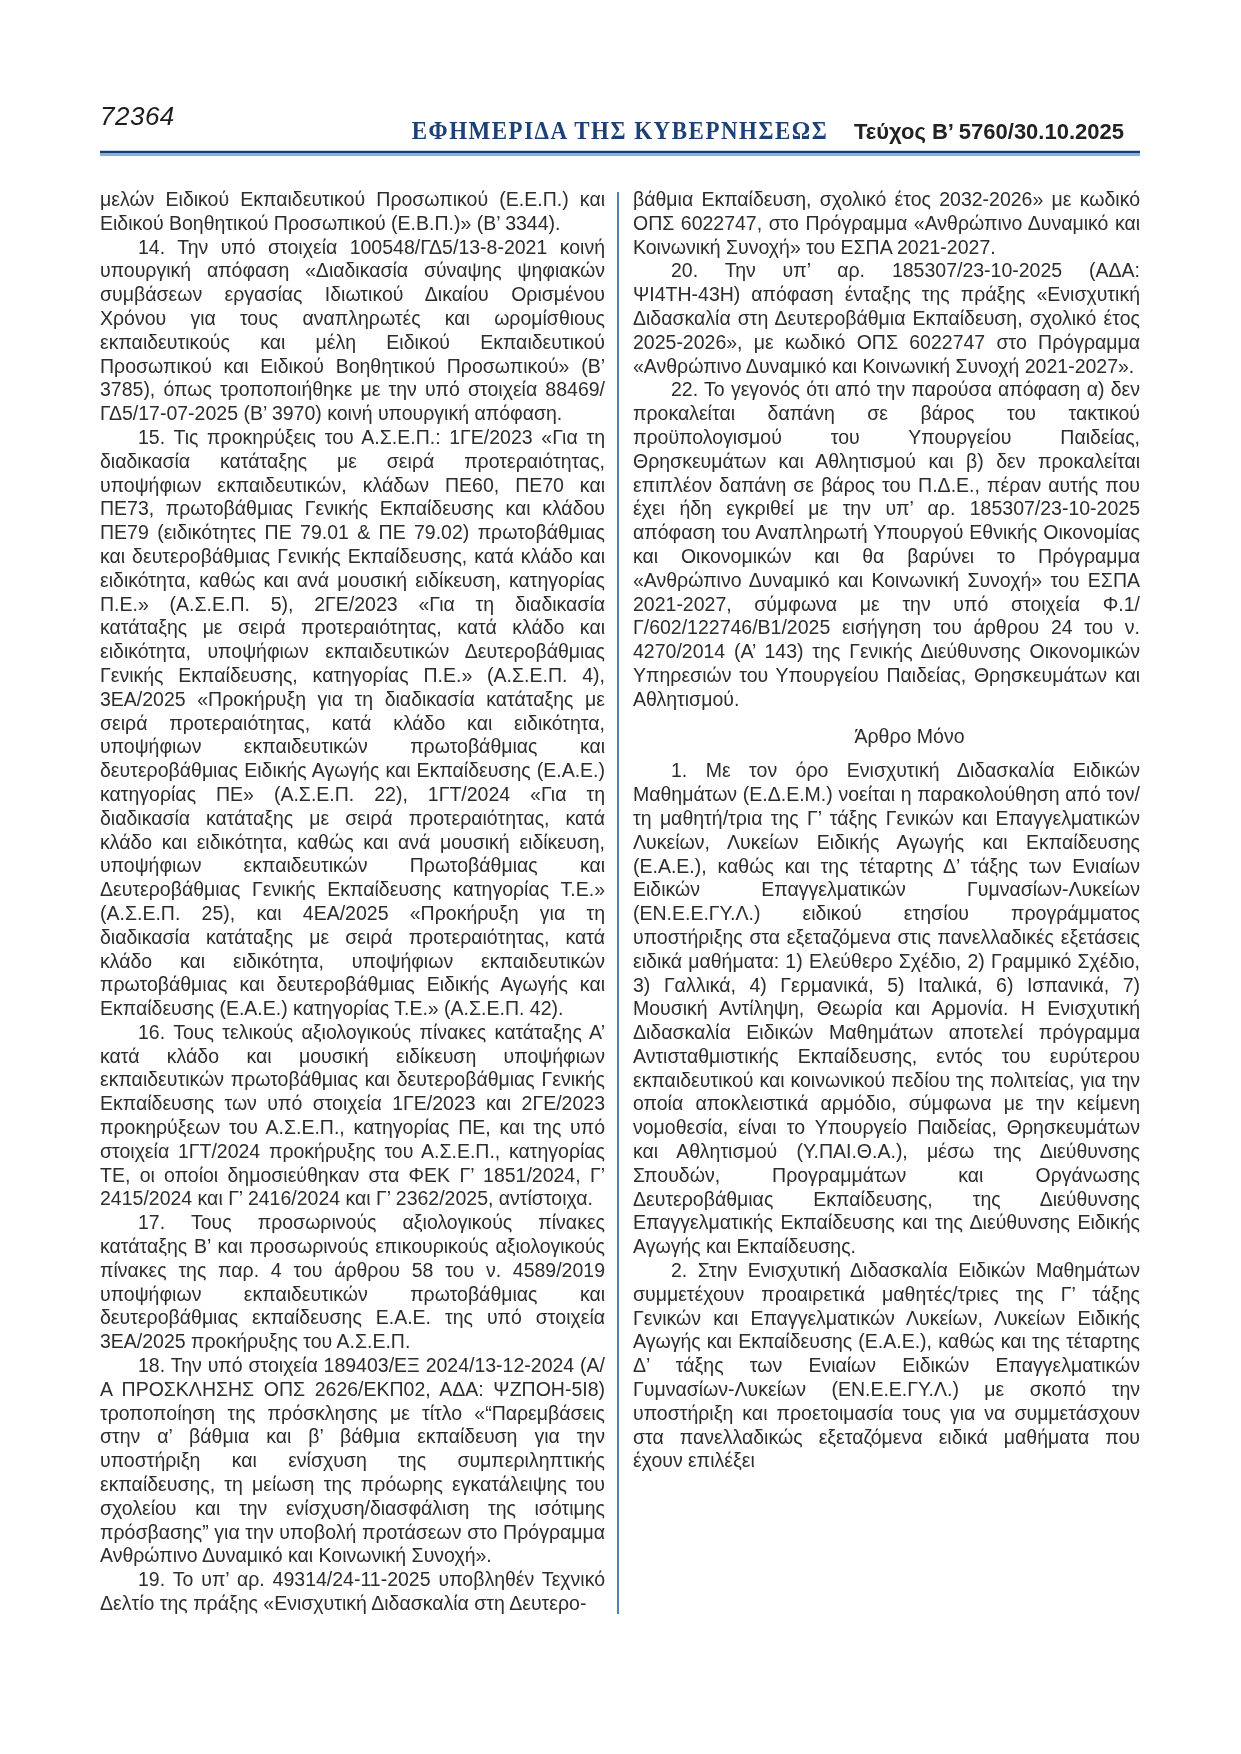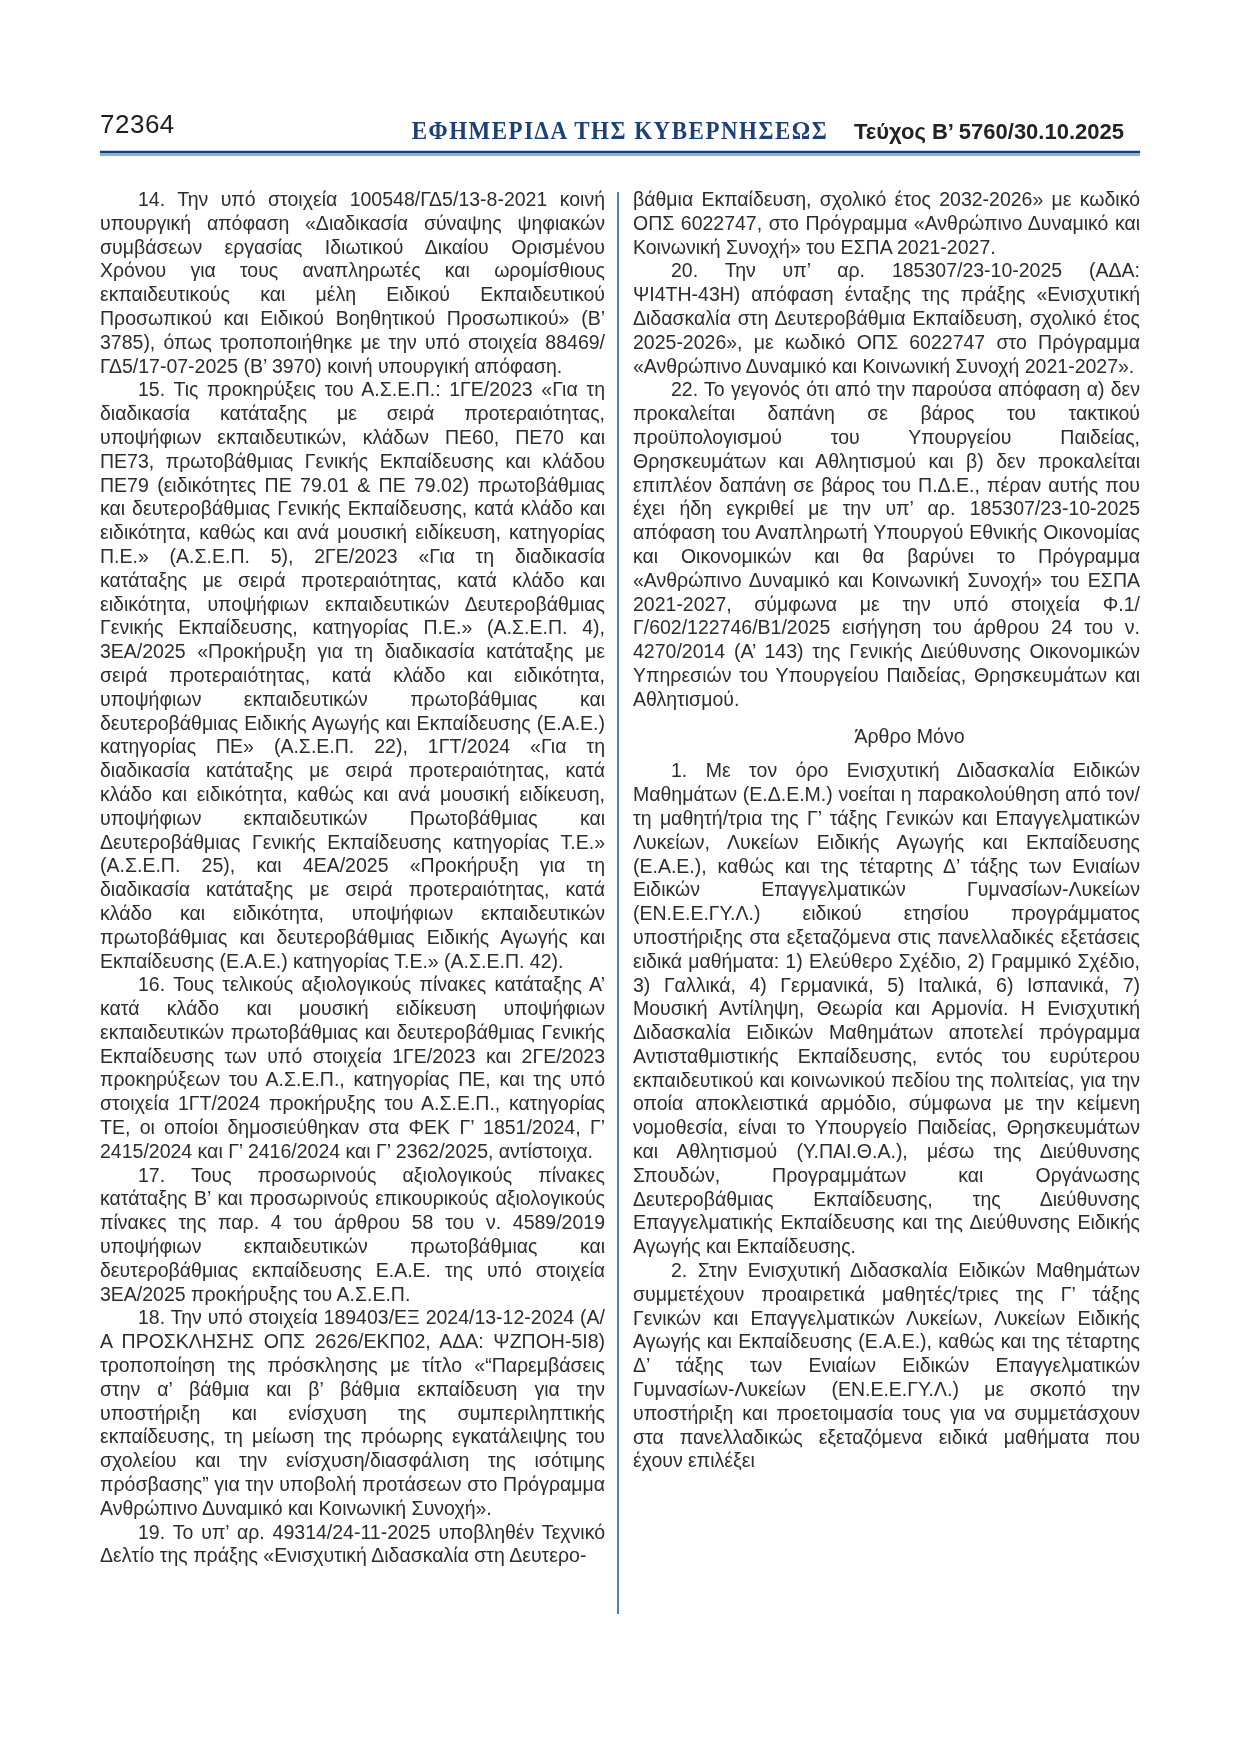--- a/index.html
+++ b/index.html
@@ -20,24 +20,25 @@
   .header {
     position: absolute;
     left: 100px;
     top: 104px;
     width: 1040px;
     height: 44px;
   }
   .page-number {
     position: absolute;
     left: 0;
-    bottom: 8px;
+    bottom: 16px;
     font-size: 26px;
     letter-spacing: 0.5px;
     color: #1d1d1d;
+    font-style: italic;
   }
   .gazette-title {
     position: absolute;
     left: 0;
     right: 0;
     bottom: 4px;
     text-align: center;
     font-family: "Liberation Serif", "DejaVu Serif", serif;
     font-weight: bold;
     font-size: 23px;
@@ -111,20 +112,21 @@
   <div class="header">
     <div class="page-number">72364</div>
     <div class="gazette-title">ΕΦΗΜΕΡΙΔΑ ΤΗΣ ΚΥΒΕΡΝΗΣΕΩΣ</div>
     <div class="issue-label">Τεύχος Β’ 5760/30.10.2025</div>
   </div>
   <div class="header-rule"></div>
 
   <div class="text-columns">
 
     <div class="column column-left">
+      <p class="flow">μελών Ειδικού Εκπαιδευτικού Προσωπικού (Ε.Ε.Π.) και Ειδικού Βοηθητικού Προσωπικού (Ε.Β.Π.)» (Β’ 3344).</p>
       <p class="indent">14. Την υπό στοιχεία 100548/ΓΔ5/13-8-2021 κοινή υπουργική απόφαση «Διαδικασία σύναψης ψηφιακών συμβάσεων εργασίας Ιδιωτικού Δικαίου Ορισμένου Χρόνου για τους αναπληρωτές και ωρομίσθιους εκπαιδευτικούς και μέλη Ειδικού Εκπαιδευτικού Προσωπικού και Ειδικού Βοηθητικού Προσωπικού» (Β’ 3785), όπως τροποποιήθηκε με την υπό στοιχεία 88469/ΓΔ5/17-07-2025 (Β’ 3970) κοινή υπουργική απόφαση.</p>
       <p class="indent">15. Τις προκηρύξεις του Α.Σ.Ε.Π.: 1ΓΕ/2023 «Για τη διαδικασία κατάταξης με σειρά προτεραιότητας, υποψήφιων εκπαιδευτικών, κλάδων ΠΕ60, ΠΕ70 και ΠΕ73, πρωτοβάθμιας Γενικής Εκπαίδευσης και κλάδου ΠΕ79 (ειδικότητες ΠΕ 79.01 &amp; ΠΕ 79.02) πρωτοβάθμιας και δευτεροβάθμιας Γενικής Εκπαίδευσης, κατά κλάδο και ειδικότητα, καθώς και ανά μουσική ειδίκευση, κατηγορίας Π.Ε.» (Α.Σ.Ε.Π. 5), 2ΓΕ/2023 «Για τη διαδικασία κατάταξης με σειρά προτεραιότητας, κατά κλάδο και ειδικότητα, υποψήφιων εκπαιδευτικών Δευτεροβάθμιας Γενικής Εκπαίδευσης, κατηγορίας Π.Ε.» (Α.Σ.Ε.Π. 4), 3ΕΑ/2025 «Προκήρυξη για τη διαδικασία κατάταξης με σειρά προτεραιότητας, κατά κλάδο και ειδικότητα, υποψήφιων εκπαιδευτικών πρωτοβάθμιας και δευτεροβάθμιας Ειδικής Αγωγής και Εκπαίδευσης (Ε.Α.Ε.) κατηγορίας ΠΕ» (Α.Σ.Ε.Π. 22), 1ΓΤ/2024 «Για τη διαδικασία κατάταξης με σειρά προτεραιότητας, κατά κλάδο και ειδικότητα, καθώς και ανά μουσική ειδίκευση, υποψήφιων εκπαιδευτικών Πρωτοβάθμιας και Δευτεροβάθμιας Γενικής Εκπαίδευσης κατηγορίας Τ.Ε.» (Α.Σ.Ε.Π. 25), και 4ΕΑ/2025 «Προκήρυξη για τη διαδικασία κατάταξης με σειρά προτεραιότητας, κατά κλάδο και ειδικότητα, υποψήφιων εκπαιδευτικών πρωτοβάθμιας και δευτεροβάθμιας Ειδικής Αγωγής και Εκπαίδευσης (Ε.Α.Ε.) κατηγορίας Τ.Ε.» (Α.Σ.Ε.Π. 42).</p>
       <p class="indent">16. Τους τελικούς αξιολογικούς πίνακες κατάταξης Α’ κατά κλάδο και μουσική ειδίκευση υποψήφιων εκπαιδευτικών πρωτοβάθμιας και δευτεροβάθμιας Γενικής Εκπαίδευσης των υπό στοιχεία 1ΓΕ/2023 και 2ΓΕ/2023 προκηρύξεων του Α.Σ.Ε.Π., κατηγορίας ΠΕ, και της υπό στοιχεία 1ΓΤ/2024 προκήρυξης του Α.Σ.Ε.Π., κατηγορίας ΤΕ, οι οποίοι δημοσιεύθηκαν στα ΦΕΚ Γ’ 1851/2024, Γ’ 2415/2024 και Γ’ 2416/2024 και Γ’ 2362/2025, αντίστοιχα.</p>
       <p class="indent">17. Τους προσωρινούς αξιολογικούς πίνακες κατάταξης Β’ και προσωρινούς επικουρικούς αξιολογικούς πίνακες της παρ. 4 του άρθρου 58 του ν. 4589/2019 υποψήφιων εκπαιδευτικών πρωτοβάθμιας και δευτεροβάθμιας εκπαίδευσης Ε.Α.Ε. της υπό στοιχεία 3ΕΑ/2025 προκήρυξης του Α.Σ.Ε.Π.</p>
       <p class="indent">18. Την υπό στοιχεία 189403/ΕΞ 2024/13-12-2024 (Α/Α ΠΡΟΣΚΛΗΣΗΣ ΟΠΣ 2626/ΕΚΠ02, ΑΔΑ: ΨΖΠΟΗ-5Ι8) τροποποίηση της πρόσκλησης με τίτλο «“Παρεμβάσεις στην α’ βάθμια και β’ βάθμια εκπαίδευση για την υποστήριξη και ενίσχυση της συμπεριληπτικής εκπαίδευσης, τη μείωση της πρόωρης εγκατάλειψης του σχολείου και την ενίσχυση/διασφάλιση της ισότιμης πρόσβασης” για την υποβολή προτάσεων στο Πρόγραμμα Ανθρώπινο Δυναμικό και Κοινωνική Συνοχή».</p>
       <p class="indent">19. Το υπ’ αρ. 49314/24-11-2025 υποβληθέν Τεχνικό Δελτίο της πράξης «Ενισχυτική Διδασκαλία στη Δευτερο-</p>
     </div>
 
     <div class="column-divider"></div>
 

